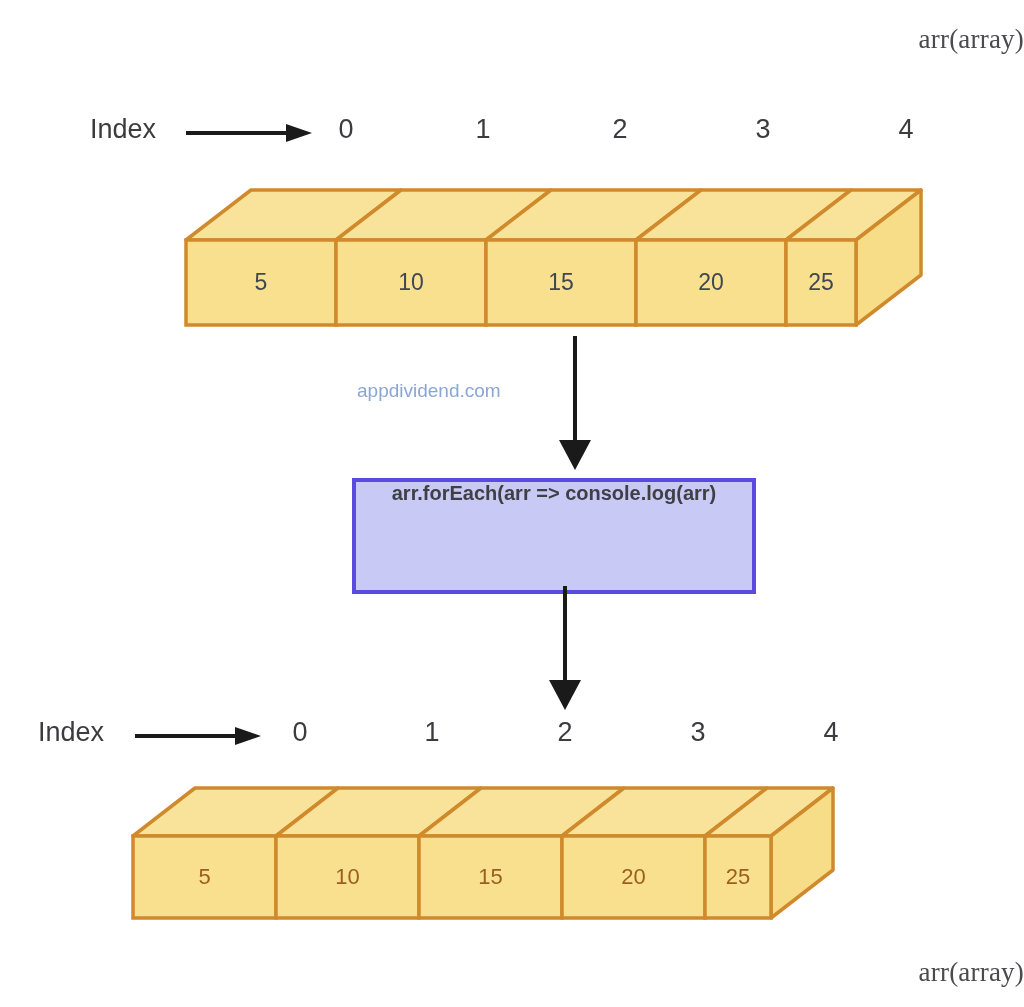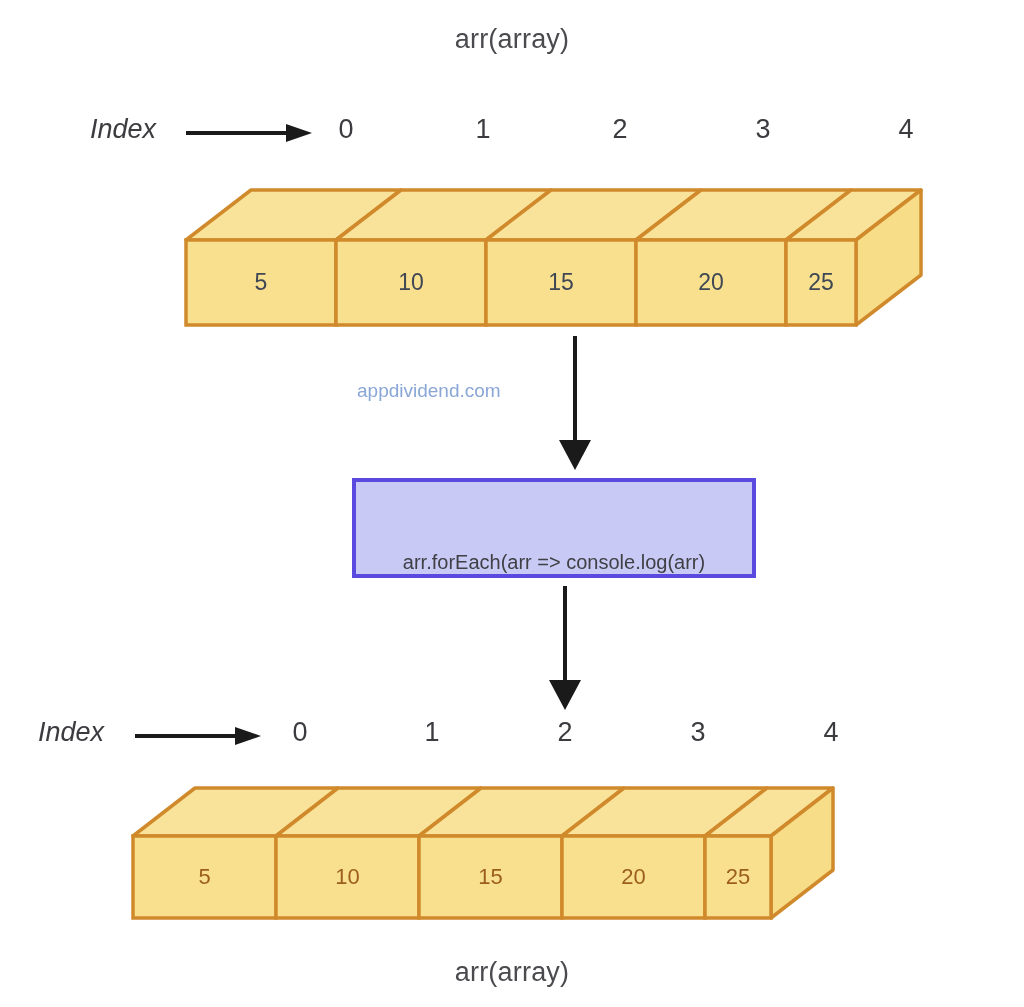--- a/index.html
+++ b/index.html
@@ -16,40 +16,40 @@
   }
 
   .stage {
     position: absolute;
     inset: 0;
   }
 
   .caption {
     position: absolute;
     width: 100%;
-    text-align: center;
+    text-align: right;
     font-size: 27px;
     color: #4a4a4f;
     letter-spacing: 0.2px;
     white-space: nowrap;
+    font-family: Liberation Serif, serif;
   }
 
   #top-caption { top: 24px; left: 0; }
   #bottom-caption { top: 957px; left: 0; }
 
   .index-row {
     position: absolute;
     height: 42px;
   }
   .index-label {
     position: absolute;
     font-size: 27px;
     color: #3b3b40;
     white-space: nowrap;
-    font-style: italic;
   }
   .index-num {
     position: absolute;
     font-size: 27px;
     color: #3b3b40;
     text-align: center;
     width: 40px;
     white-space: nowrap;
   }
   .index-arrow {
@@ -63,27 +63,28 @@
     font-size: 19px;
     color: #8aa6d6;
     white-space: nowrap;
   }
 
   .code-box {
     position: absolute;
     left: 352px;
     top: 478px;
     width: 404px;
-    height: 100px;
+    height: 116px;
     background: #c8caf5;
     border: 4px solid #5a4ae0;
     box-sizing: border-box;
     display: flex;
-    align-items: flex-end;
+    align-items: flex-start;
     justify-content: center;
+    font-weight: bold;
   }
   .code-text {
     font-size: 20px;
     color: #3f3f44;
     white-space: nowrap;
   }
 
   .flow-arrow { position: absolute; }
 
   svg { display: block; overflow: visible; }

